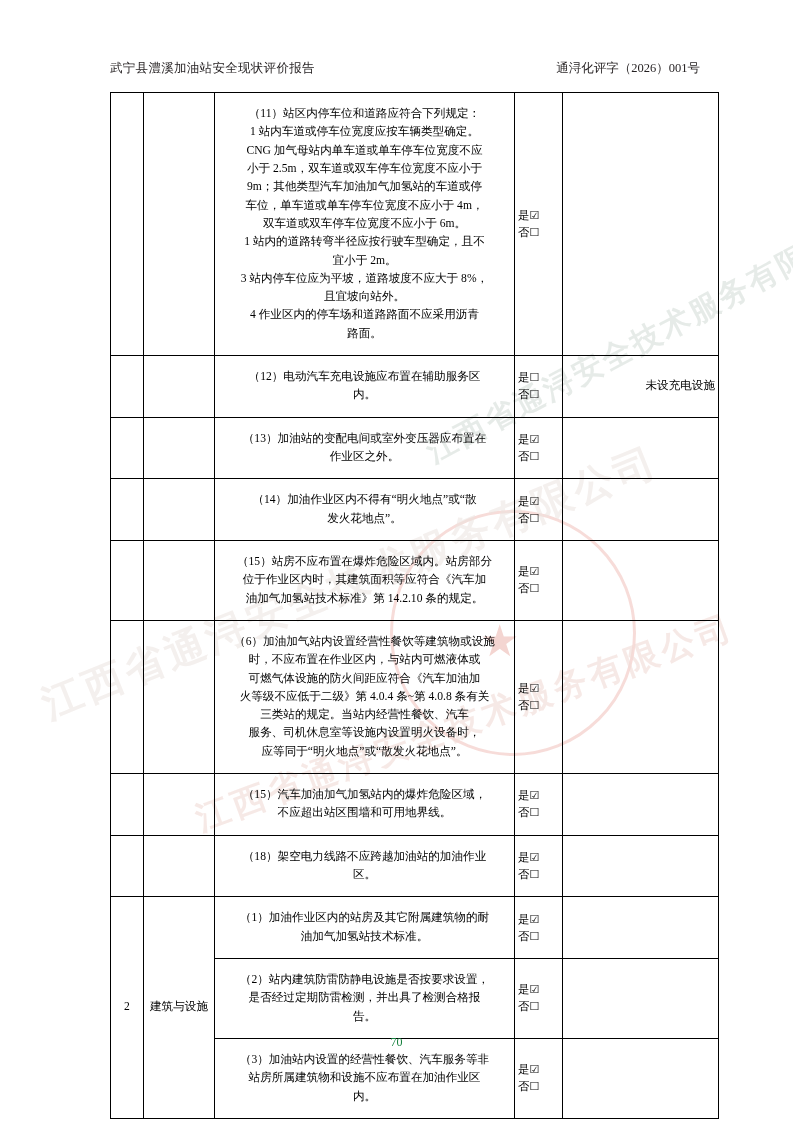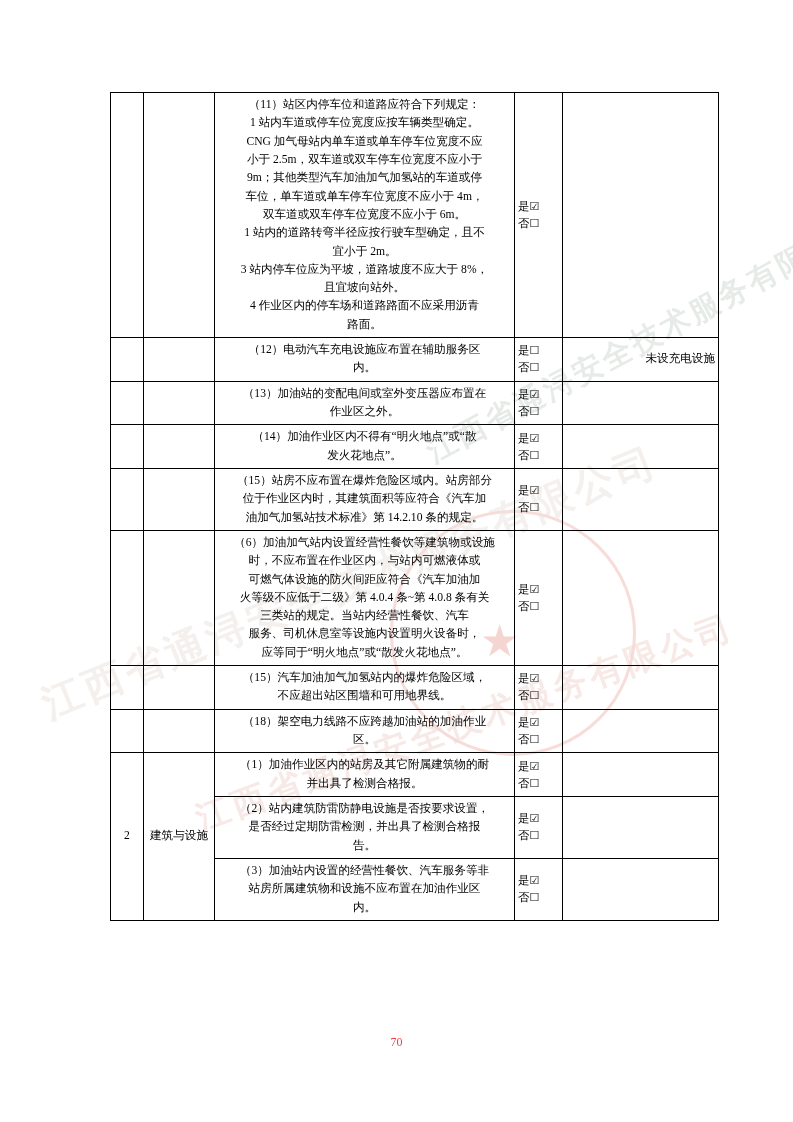--- a/index.html
+++ b/index.html
@@ -109,21 +109,21 @@
     left: 110px;
     width: 608px;
     border-collapse: collapse;
     font-size: 11.6px;
     line-height: 1.58;
     table-layout: fixed;
   }
   table.main td {
     border: 1px solid #000;
     vertical-align: middle;
-    padding: 3px 3px;
+    padding: 12px 3px;
   }
   col.c-num { width: 33px; }
   col.c-cat { width: 71px; }
   col.c-item { width: 300px; }
   col.c-jud { width: 48px; }
   col.c-rem { width: 156px; }
 
   .num-cell, .cat-cell {
     text-align: center;
   }
@@ -152,28 +152,32 @@
   .rem-cell {
     text-align: right;
   }
   .pagenum {
     position: absolute;
     top: 1035px;
     left: 0;
     width: 793px;
     text-align: center;
     font-size: 12px;
-    color: #ef4444;
+    color: #15803d;
   }
 </style>
 </head>
 <body>
 
 <div class="page">
 
+  <div class="header">
+    <div class="left">武宁县澧溪加油站安全现状评价报告</div>
+    <div class="right">通浔化评字（2026）001号</div>
+  </div>
 
   <div class="watermark">
     <div class="wm-ring"></div>
     <div class="wm-star">★</div>
     <div class="wm-text1">江西省通浔安全技术服务有限公司</div>
     <div class="wm-text2">江西省通浔安全技术服务有限公司</div>
     <div class="wm-text3">江西省通浔安全技术服务有限公司</div>
   </div>
 
   <table class="main">
@@ -345,21 +349,21 @@
           </span>
         </td>
         <td class="rem-cell"></td>
       </tr>
 
       <tr>
         <td class="num-cell" rowspan="3">2</td>
         <td class="cat-cell" rowspan="3">建筑与设施</td>
         <td class="item-cell">
           <p>（1）加油作业区内的站房及其它附属建筑物的耐</p>
-          <p>并出具了检测合格报。</p>
+          <p>油加气加氢站技术标准。</p>
         </td>
         <td class="jud-cell">
           <span class="row1">
             <span>是</span><span class="box">☑</span>
           </span>
           <span class="row2">
             <span>否</span><span class="box">☐</span>
           </span>
         </td>
         <td class="rem-cell"></td>

